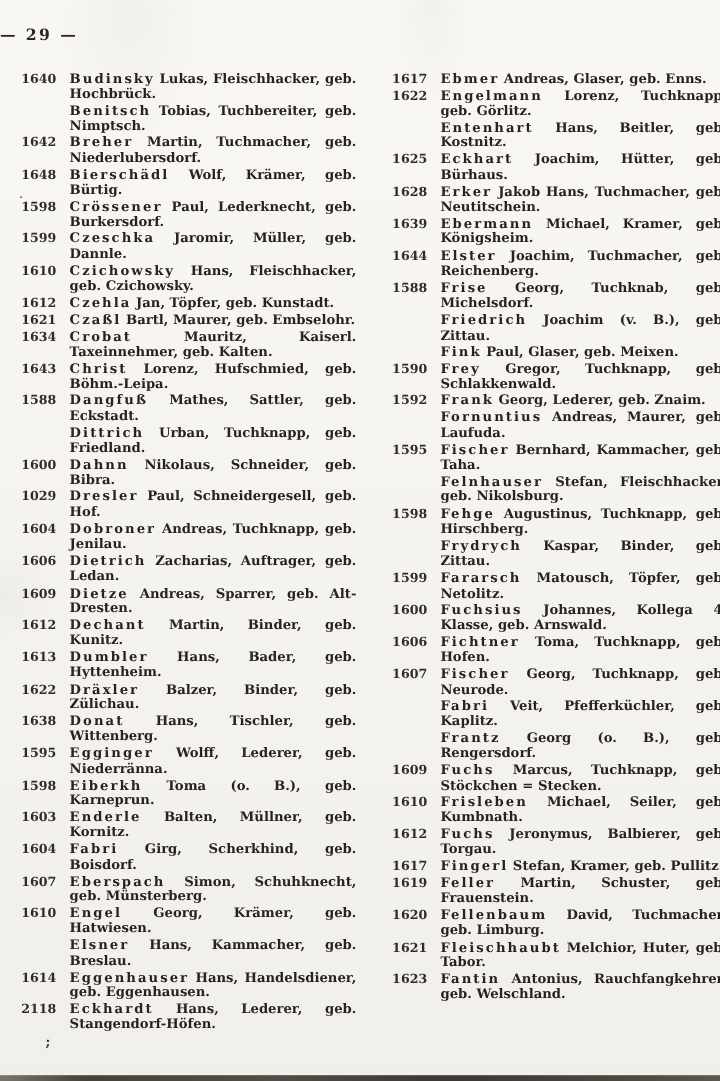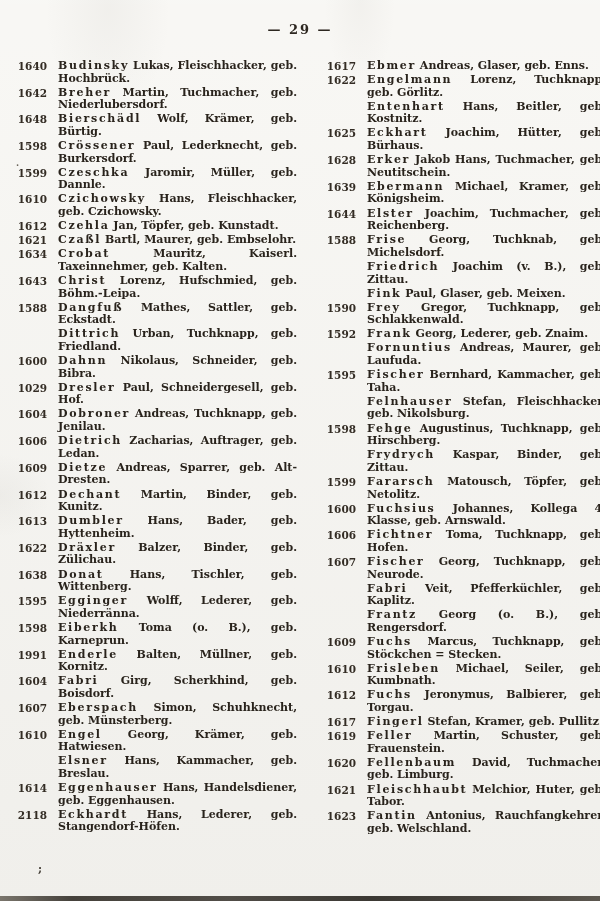--- a/index.html
+++ b/index.html
@@ -11,21 +11,21 @@
       radial-gradient(ellipse at 18% 1%, rgba(120,115,105,0.06), transparent 9%),
       radial-gradient(ellipse at 60% 0%, rgba(120,115,105,0.05), transparent 7%),
       radial-gradient(ellipse at 0% 55%, rgba(110,105,95,0.05), transparent 6%),
       linear-gradient(to bottom, rgba(255,255,255,0.25), rgba(60,55,50,0.03));
     font-family:"DejaVu Serif", serif;
     color:#2a241d;
     font-weight:700;
   }
   .page-header{
     position:absolute;top:22px;left:0;width:100%;
-    text-align:center;font-size:13px;letter-spacing:2px;color:#2d2720;
+    font-size:13px;letter-spacing:2px;color:#2d2720;
   }
   .columns{
     position:absolute;top:60px;left:16px;
     display:flex;gap:28px;
   }
   .col{width:281px;}
   .entry{display:flex;margin-bottom:1.5px;}
   .year{
     flex:none;width:31px;text-align:right;
     font-size:10.5px;line-height:12.6px;color:#332c24;
@@ -55,20 +55,24 @@
 
   <div class="page-header">— 29 —</div>
 
   <div class="columns">
     <div class="col">
         <div class="entry">
           <span class="year">1640</span>
           <span class="text"><span class="surname">Budinsky</span> Lukas, Fleischhacker, geb. Hochbrück.</span>
         </div>
         <div class="entry">
+          <span class="year"></span>
+          <span class="text"><span class="surname">Benitsch</span> Tobias, Tuchbereiter, geb. Nimptsch.</span>
+        </div>
+        <div class="entry">
           <span class="year">1642</span>
           <span class="text"><span class="surname">Breher</span> Martin, Tuchmacher, geb. Niederlubersdorf.</span>
         </div>
         <div class="entry">
           <span class="year">1648</span>
           <span class="text"><span class="surname">Bierschädl</span> Wolf, Krämer, geb. Bürtig.</span>
         </div>
         <div class="entry">
           <span class="year">1598</span>
           <span class="text"><span class="surname">Crössener</span> Paul, Lederknecht, geb. Burkersdorf.</span>
@@ -143,21 +147,21 @@
         </div>
         <div class="entry">
           <span class="year">1595</span>
           <span class="text"><span class="surname">Egginger</span> Wolff, Lederer, geb. Niederränna.</span>
         </div>
         <div class="entry">
           <span class="year">1598</span>
           <span class="text"><span class="surname">Eiberkh</span> Toma (o. B.), geb. Karneprun.</span>
         </div>
         <div class="entry">
-          <span class="year">1991</span>
+          <span class="year">1603</span>
           <span class="text"><span class="surname">Enderle</span> Balten, Müllner, geb. Kornitz.</span>
         </div>
         <div class="entry">
           <span class="year">1604</span>
           <span class="text"><span class="surname">Fabri</span> Girg, Scherkhind, geb. Boisdorf.</span>
         </div>
         <div class="entry">
           <span class="year">1607</span>
           <span class="text"><span class="surname">Eberspach</span> Simon, Schuhknecht, geb. Münsterberg.</span>
         </div>

